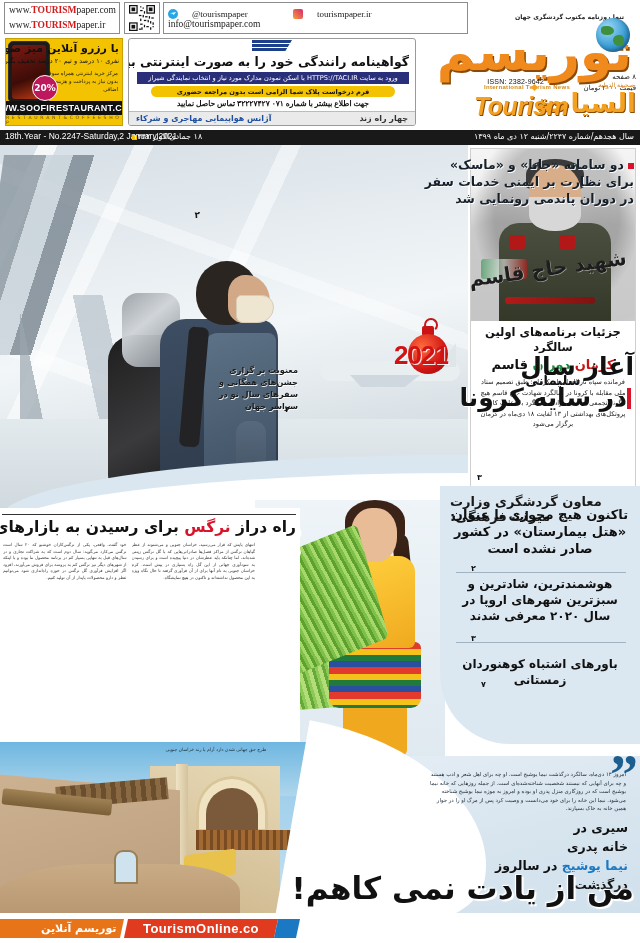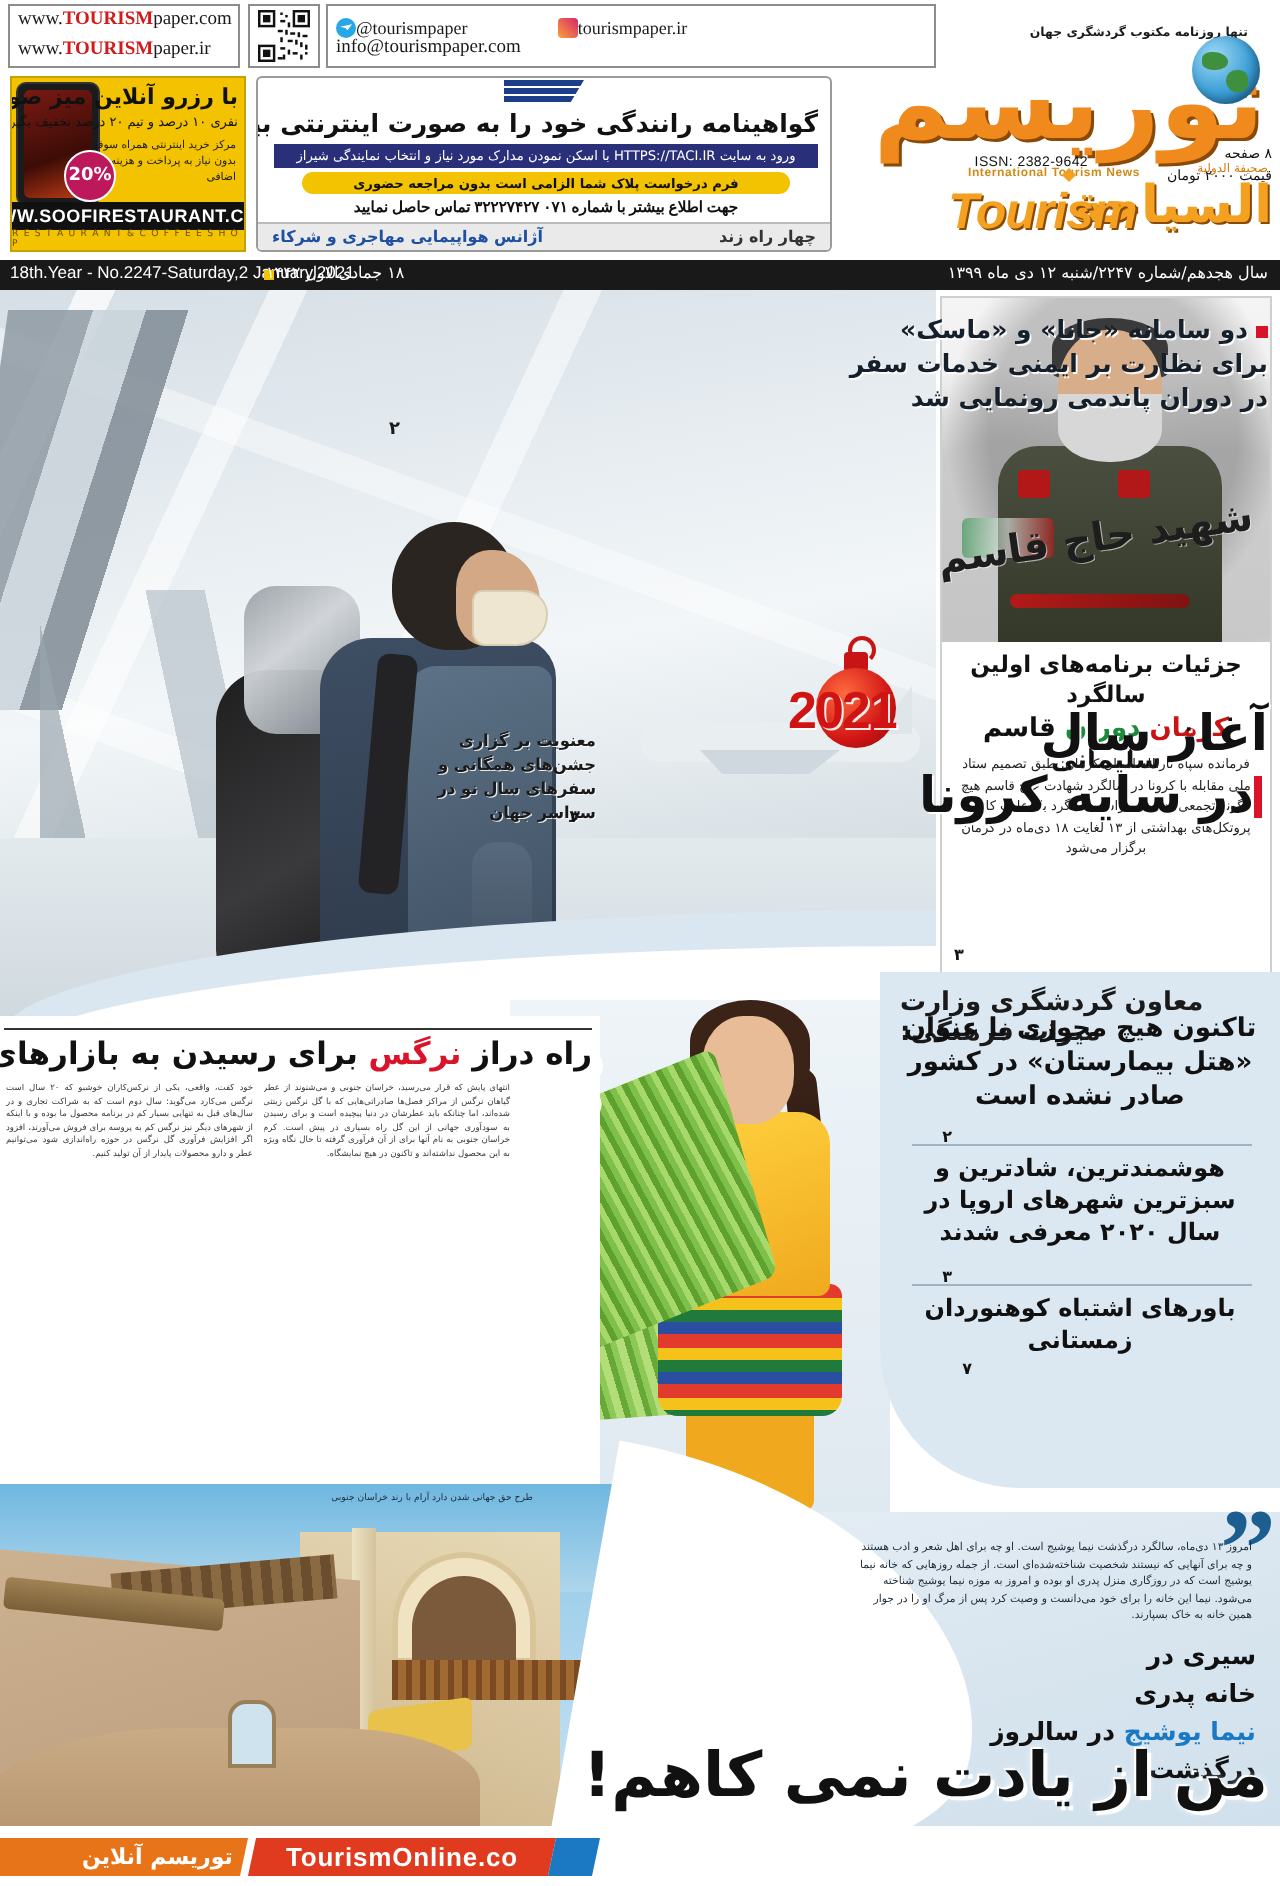--- a/index.html
+++ b/index.html
@@ -14,21 +14,21 @@
           border:1px solid #8d8d8d;box-sizing:border-box;background:#fff;}
   .urlline{font-family:"Liberation Serif",serif;font-size:9.5px;color:#1a1a1a;
            direction:ltr;text-align:left;padding-left:4px;line-height:15px;white-space:nowrap;}
   .urlline .hl{color:#d11b1b;font-weight:bold;}
   .qrbox{position:absolute;left:124px;top:2px;width:36px;height:32px;border:1px solid #8d8d8d;
          box-sizing:border-box;background:#fff;padding:2px;}
   .qr{width:100%;height:100%;}
   .socialbox{position:absolute;left:163px;top:2px;width:305px;height:32px;
              border:1px solid #8d8d8d;box-sizing:border-box;background:#fff;}
   .socrow{position:absolute;left:0;top:0;height:16px;width:100%;direction:ltr;}
-  .soc{display:inline-flex;align-items:center;gap:0;font-family:"Liberation Serif",serif;
+  .soc{display:inline-flex;align-items:center;gap:14px;font-family:"Liberation Serif",serif;
        font-size:9px;color:#1a1a1a;height:16px;vertical-align:middle;}
   .soc-ic{width:10px;height:10px;border-radius:2px;display:inline-block;}
   .ic-tg{background:#27a7e7;border-radius:50%;position:relative;}
   .ic-tg:after{content:"";position:absolute;left:2px;top:3.5px;width:6px;height:3px;
                background:#fff;clip-path:polygon(0 40%,100% 0,62% 100%,45% 62%);}
   .ic-ig{background:linear-gradient(45deg,#f9a03c,#d6266b);}
   .ic-ig:after{content:"";position:absolute;}
   .mailrow{position:absolute;left:4px;top:16px;font-family:"Liberation Serif",serif;
            font-size:9.5px;color:#1a1a1a;direction:ltr;}
 
@@ -240,21 +240,21 @@
   .rc-kick{position:absolute;right:6px;top:2px;width:180px;text-align:left;font-size:13px;
            font-weight:bold;color:#1a1a1a;}
   .rc-h1{position:absolute;right:6px;top:14px;width:180px;text-align:center;font-size:13px;
          font-weight:bold;color:#111;line-height:17px;}
   .rc-pg1{position:absolute;right:160px;top:72px;font-size:8px;font-weight:bold;color:#111;}
   .rc-rule1{position:absolute;right:10px;top:80px;width:170px;height:1px;background:#9fb3c2;}
   .rc-h2{position:absolute;right:6px;top:84px;width:180px;text-align:center;font-size:12px;
          font-weight:bold;color:#111;line-height:16px;}
   .rc-pg2{position:absolute;right:160px;top:142px;font-size:8px;font-weight:bold;color:#111;}
   .rc-rule2{position:absolute;right:10px;top:150px;width:170px;height:1px;background:#9fb3c2;}
-  .rc-h3{position:absolute;right:6px;top:154px;width:180px;text-align:center;font-size:12px;
+  .rc-h3{position:absolute;right:6px;top:164px;width:180px;text-align:center;font-size:12px;
          font-weight:bold;color:#111;line-height:16px;}
   .rc-pg3{position:absolute;right:150px;top:188px;font-size:8px;font-weight:bold;color:#111;}
 
   
   .narc{position:absolute;left:0;top:508px;width:300px;height:250px;background:#fff;}
   .narc-rule{position:absolute;left:2px;top:6px;width:294px;height:1px;background:#333;}
   .narc-h{position:absolute;left:2px;top:9px;width:294px;text-align:right;font-size:15.5px;
           font-weight:bold;color:#111;line-height:20px;white-space:nowrap;}
   .narc-h .red{color:#d8132a;}
   .narc-cols{position:absolute;left:3px;top:34px;width:252px;height:200px;display:flex;

